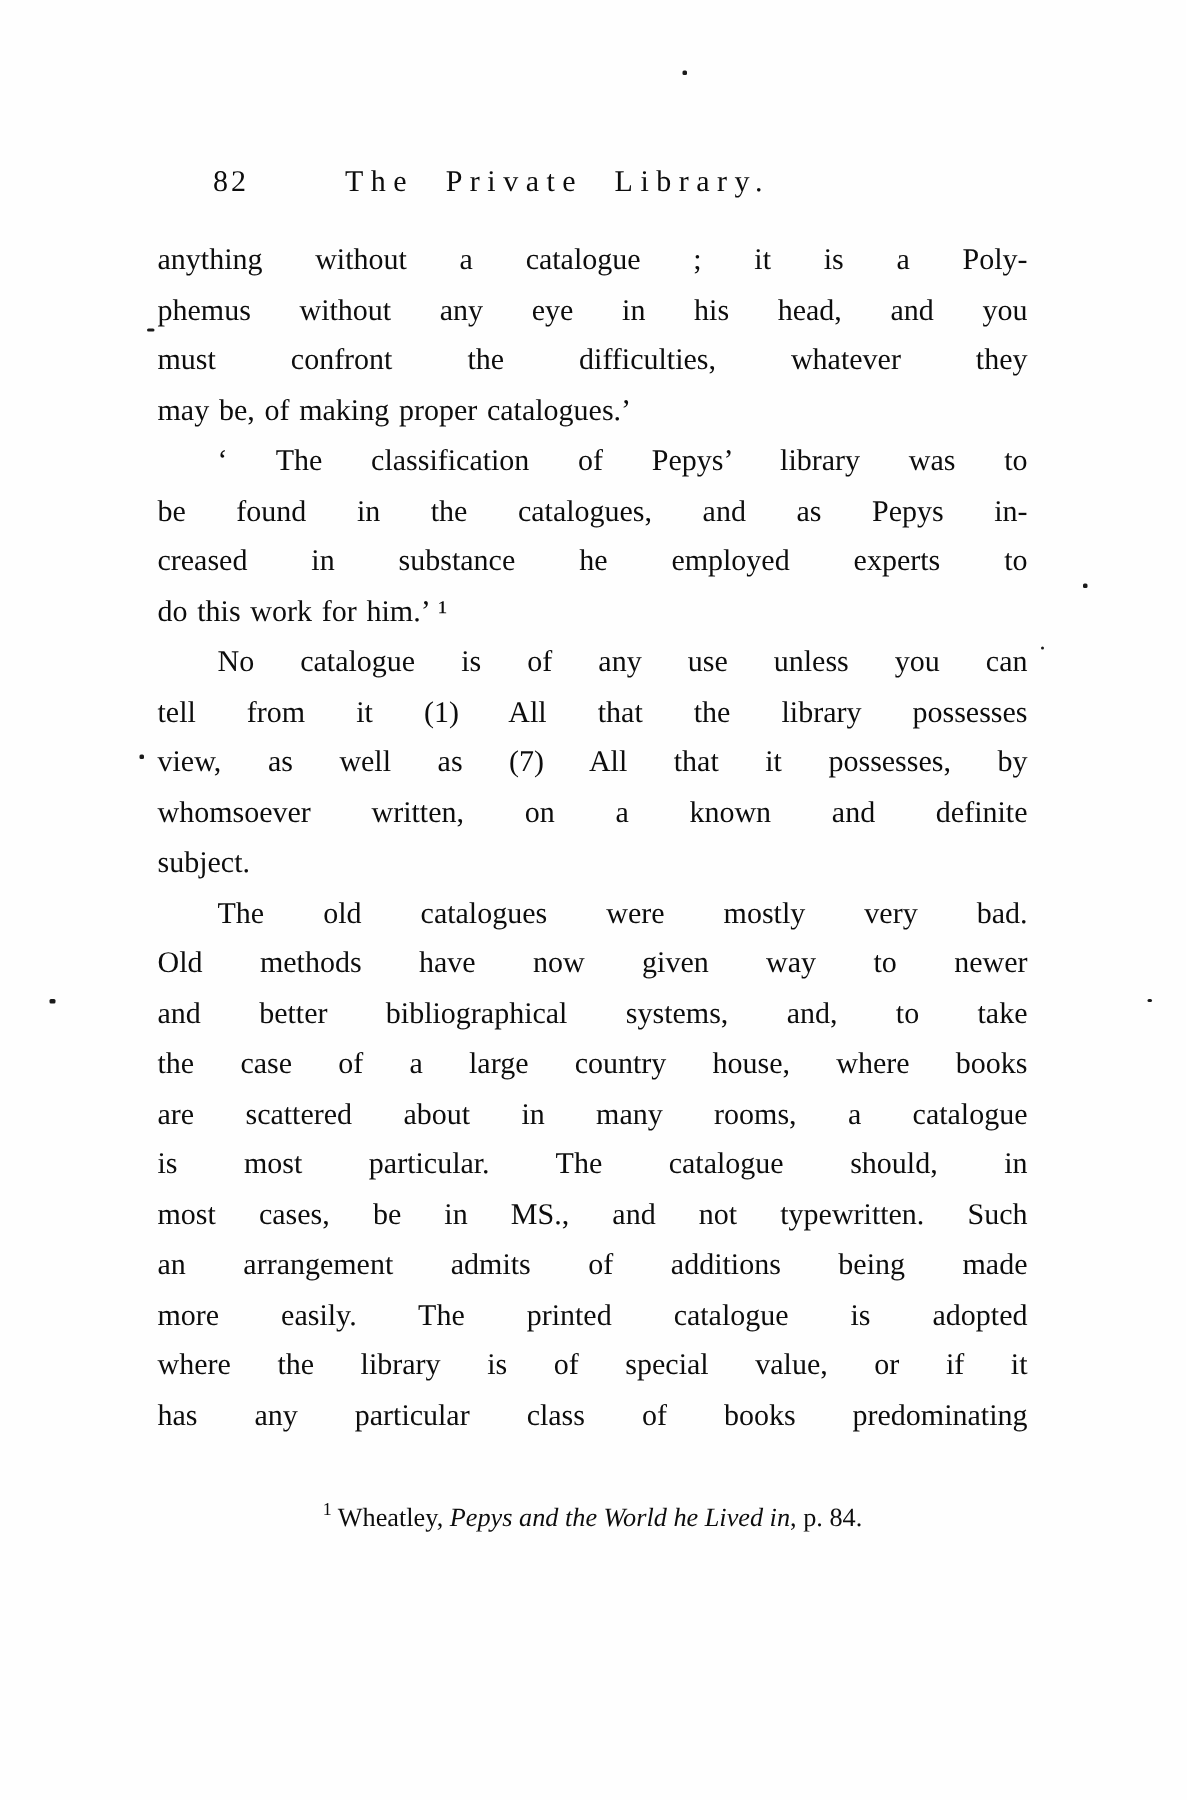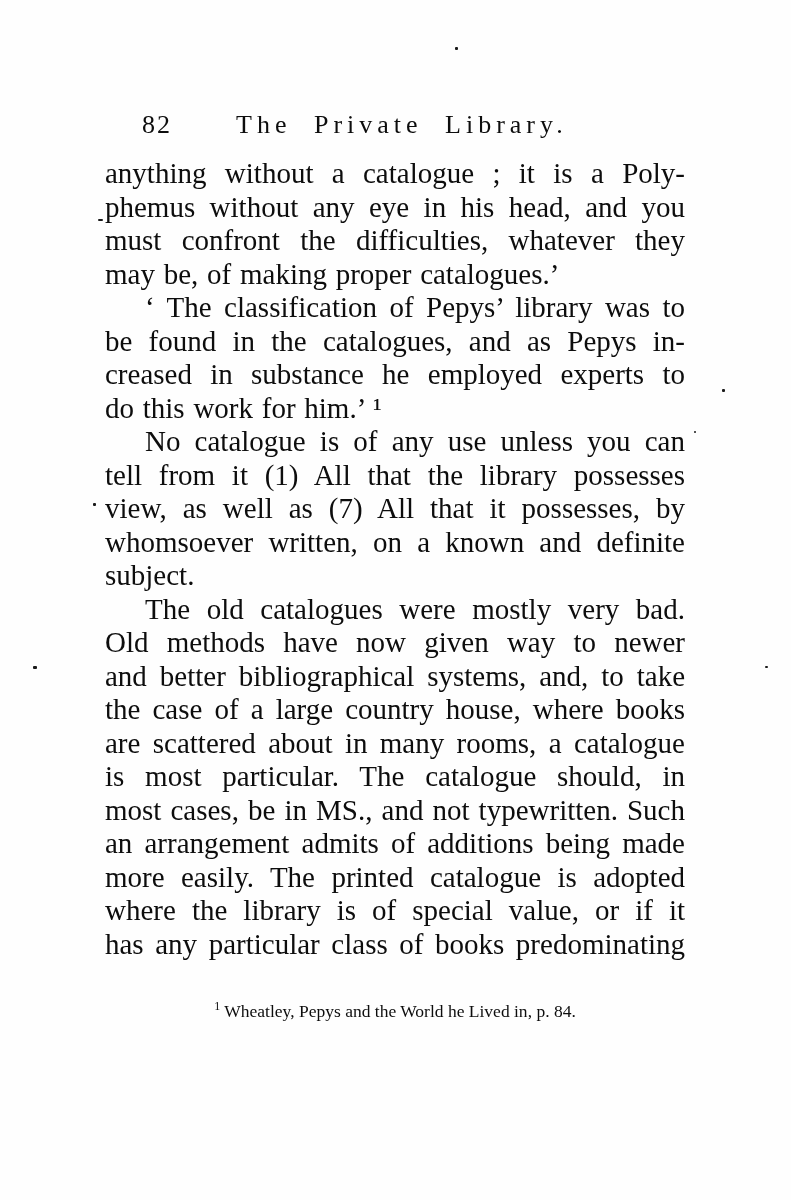--- a/index.html
+++ b/index.html
@@ -17,38 +17,38 @@
     color: #0d0d0d;
   }
   
   .header {
     position: absolute;
     top: 110px;
     left: 105px;
     width: 580px;
     display: flex;
     align-items: center;
-    font-size: 26px;
+    font-size: 20px;
   }
   .pagenum {
     margin-left: 37px;
     letter-spacing: 2px;
   }
   .running-title {
     margin-left: 64px;
     letter-spacing: 5px;
     word-spacing: 11px;
   }
   
   .body-text {
     position: absolute;
     top: 157px;
     left: 105px;
     width: 580px;
-    font-size: 29px;
+    font-size: 20px;
     line-height: 33.5px;
     word-spacing: 1.5px;
   }
   .line {
     text-align: justify;
     text-align-last: justify;
     white-space: normal;
   }
   .line.indent {
     text-indent: 40px;
@@ -65,20 +65,21 @@
     text-align: center;
     font-size: 17.5px;
     line-height: 24px;
   }
   .footnote sup {
     font-size: 12px;
     vertical-align: super;
     line-height: 0;
   }
   .footnote .work {
+    font-style: italic;
   }
   
   .speck {
     position: absolute;
     background: #1a1a1a;
     border-radius: 1px;
   }
 </style>
 </head>
 <body>

